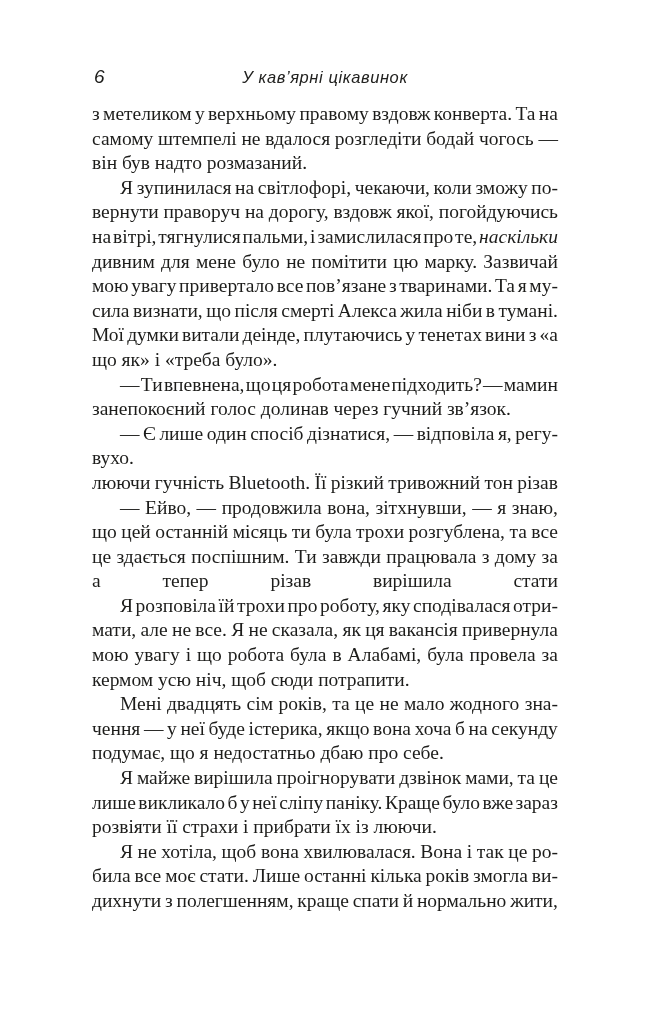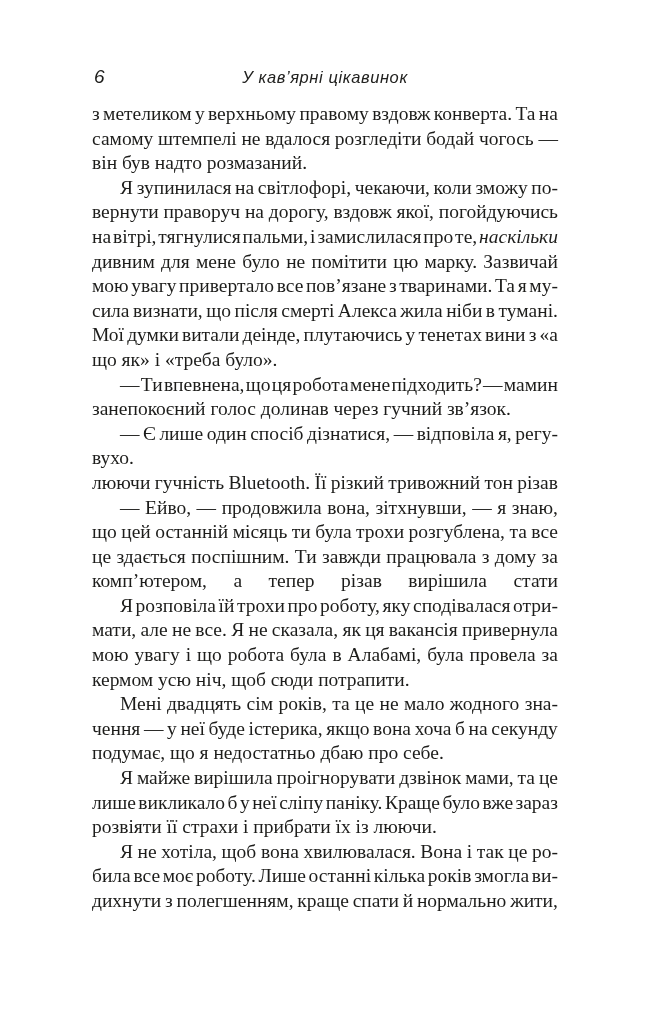--- a/index.html
+++ b/index.html
@@ -274,21 +274,20 @@
           <span class="w">здається</span>
           <span class="w">поспішним.</span>
           <span class="w">Ти</span>
           <span class="w">завжди</span>
           <span class="w">працювала</span>
           <span class="w">з</span>
           <span class="w">дому</span>
           <span class="w">за</span>
         </div>
         <div class="line">
-          <span class="w">комп’ютером,</span>
           <span class="w">а</span>
           <span class="w">тепер</span>
           <span class="w">різав</span>
           <span class="w">вирішила</span>
           <span class="w">стати</span>
         </div>
       </div>
       <div class="para">
         <div class="line indent">
           <span class="w">Я</span>
@@ -419,21 +418,21 @@
           <span class="w">Вона</span>
           <span class="w">і</span>
           <span class="w">так</span>
           <span class="w">це</span>
           <span class="w">ро-</span>
         </div>
         <div class="line">
           <span class="w">била</span>
           <span class="w">все</span>
           <span class="w">моє</span>
-          <span class="w">роботу.</span>
+          <span class="w">стати.</span>
           <span class="w">Лише</span>
           <span class="w">останні</span>
           <span class="w">кілька</span>
           <span class="w">років</span>
           <span class="w">змогла</span>
           <span class="w">ви-</span>
         </div>
         <div class="line">
           <span class="w">дихнути</span>
           <span class="w">з</span>

